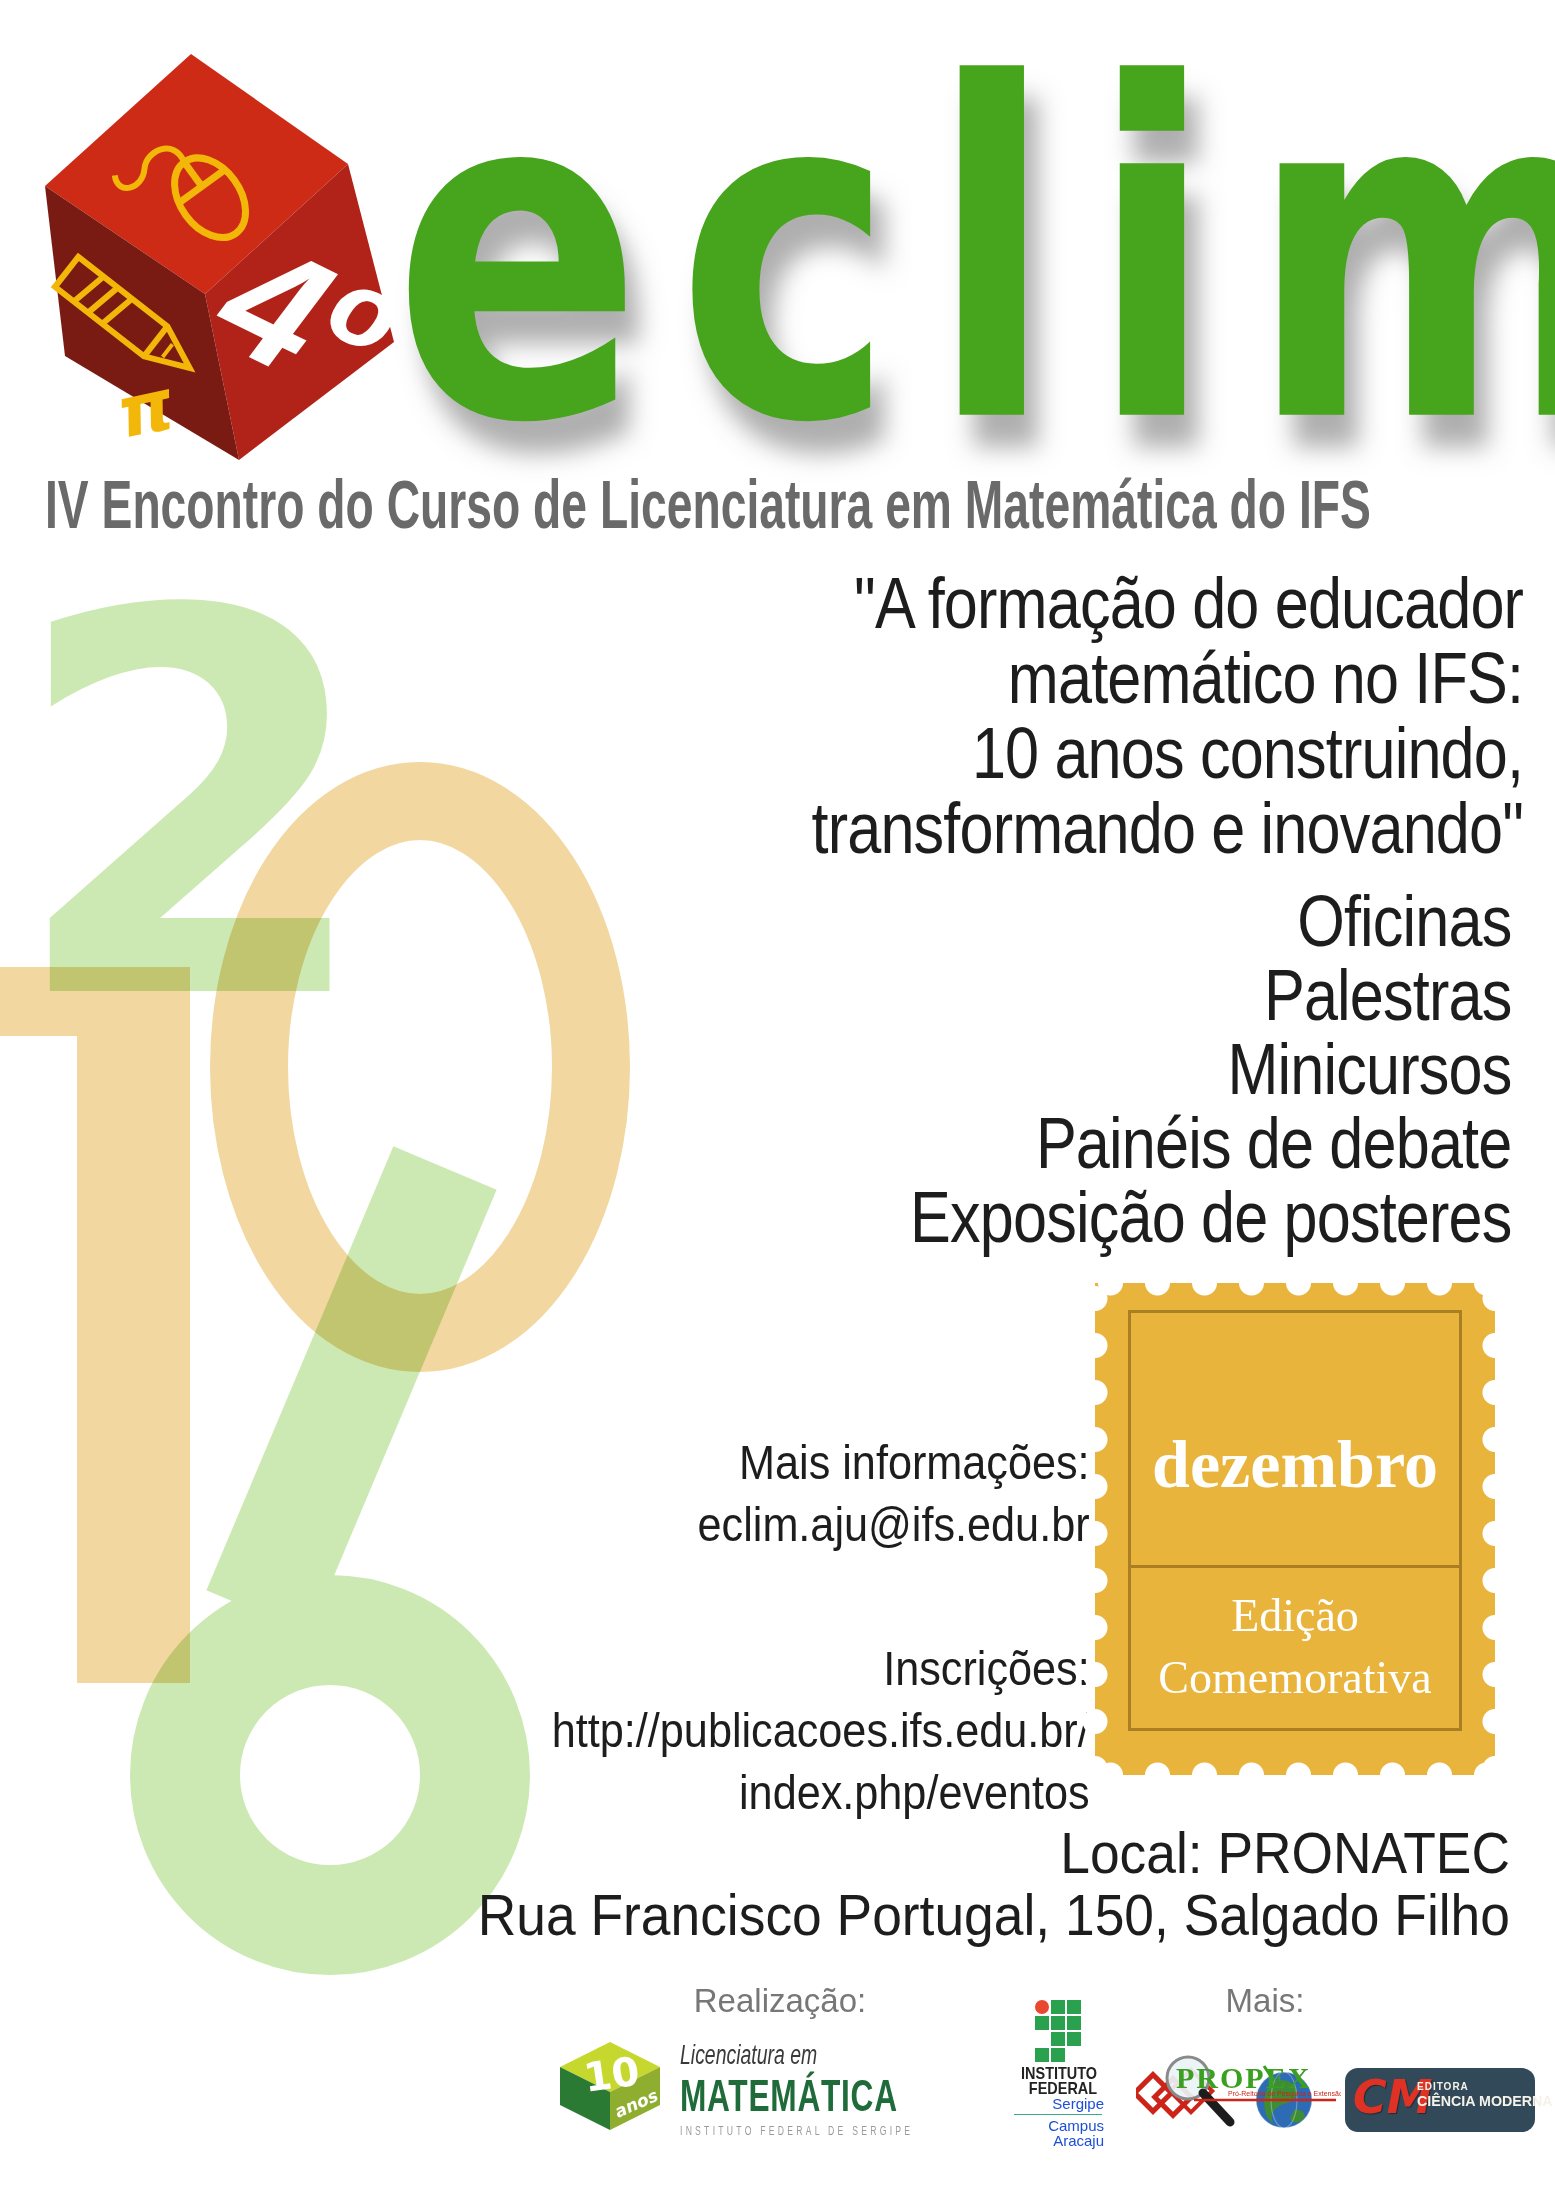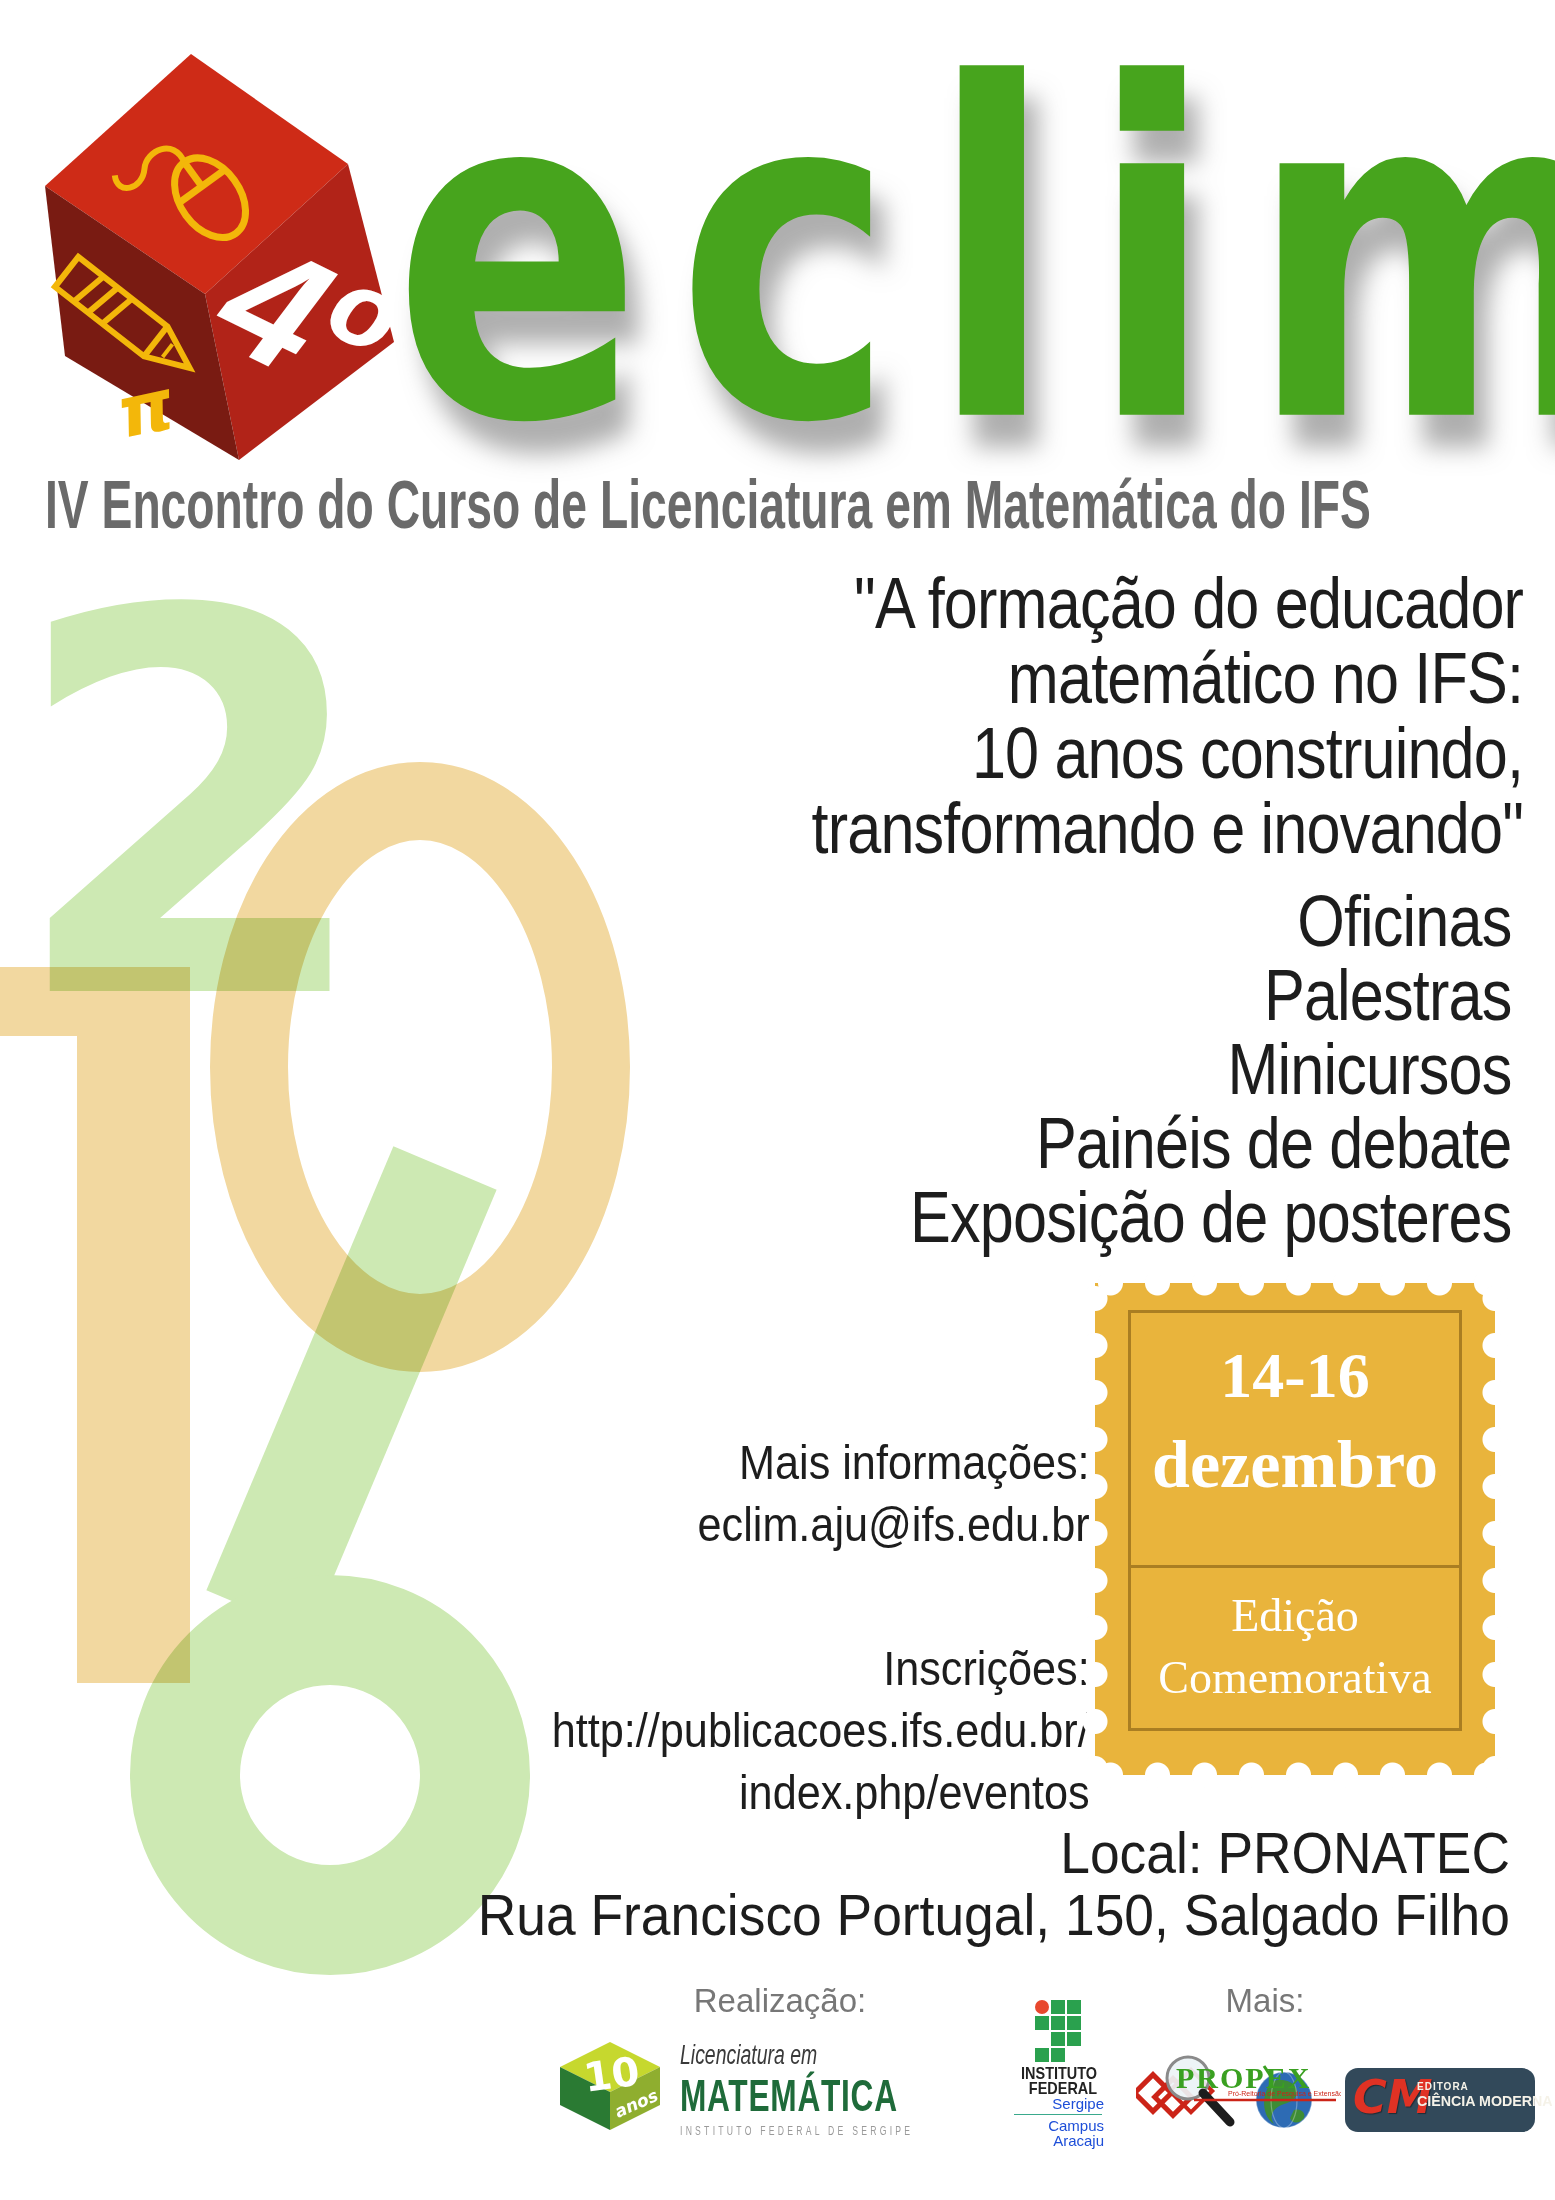--- a/index.html
+++ b/index.html
@@ -171,21 +171,20 @@
   <div>http://publicacoes.ifs.edu.br/</div>
   <div>index.php/eventos</div>
 </div>
 
 <div id="stamp" class="abs">
   <div class="perf-h perf-top"></div>
   <div class="perf-h perf-bottom"></div>
   <div class="perf-v perf-left"></div>
   <div class="perf-v perf-right"></div>
   <div id="stamp-inner">
-    <div id="stamp-dates">14-16</div>
     <div id="stamp-month">dezembro</div>
     <div id="stamp-divider"></div>
     <div id="stamp-ed2">Comemorativa</div>
     <div id="stamp-ed1">Edição</div>
   </div>
 </div>
 
 <div id="location" class="abs rightblock">
   <div>Local: PRONATEC</div>
   <div>Rua Francisco Portugal, 150, Salgado Filho</div>

